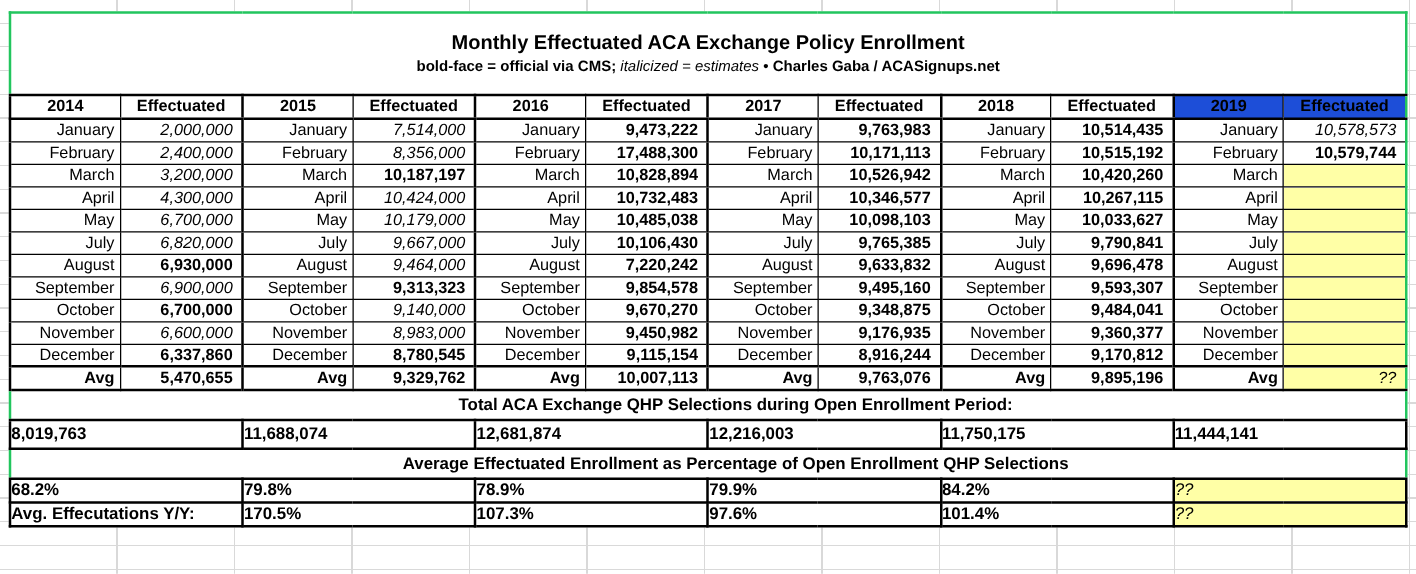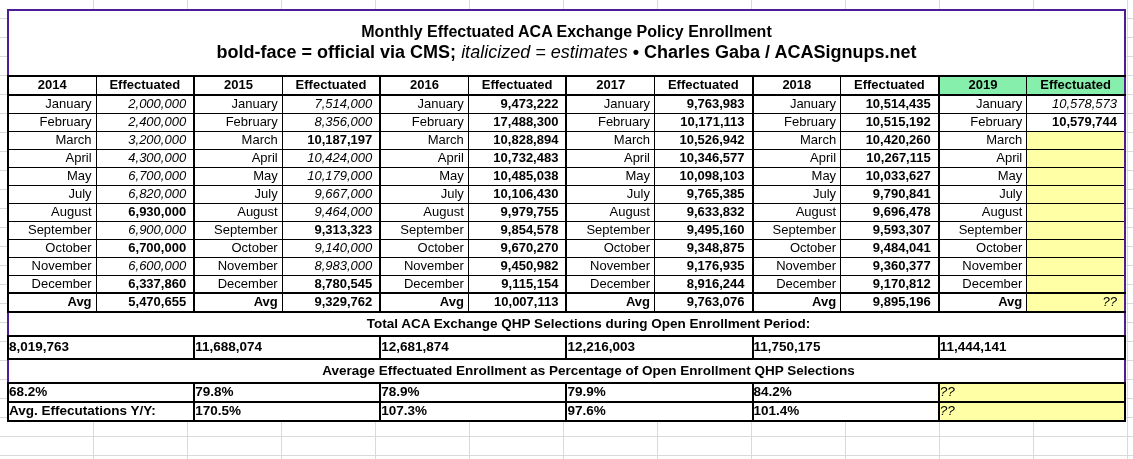--- a/index.html
+++ b/index.html
@@ -12,50 +12,50 @@
       repeating-linear-gradient(to right, transparent 0 93px, #d9d9d9 93px 94px),
       repeating-linear-gradient(to bottom, transparent 0 18px, #d9d9d9 18px 19px),
       #fff;
   }
   #sheet { position: absolute; left: 7px; top: 9px; width: 1119px; }
   table {
     border-collapse: collapse;
     table-layout: fixed;
     width: 100%;
     background: #fff;
-    border: 2px solid #4c1d95;
+    border: 2px solid #22c55e;
   }
   td {
     border: 1px solid #000;
     font-size: 13px;
     line-height: 1.1;
     white-space: nowrap;
     overflow: hidden;
   }
   col.c-yr  { width: 88px; }
   col.c-val { width: 98px; }
 
   
   .t-title td { border-bottom-width: 2px; text-align: center; vertical-align: middle; height: 66px; }
   .ttl { font-size: 16px; font-weight: bold; margin-bottom: 3px; }
-  .sub { font-size: 18px; }
+  .sub { font-size: 12px; }
 
   
   .t-head tr { height: 19px; padding-left: 12px; }
   .hd { font-weight: bold; text-align: center; border-bottom-width: 2px; }
 
   
   .t-months tr { height: 18px; }
   .t-avg tr { height: 19px; }
   .yrstart { border-left-width: 2px; }
   .mo  { text-align: right; padding-right: 4px; }
   .val { text-align: right; padding-right: 7px; }
   .it { font-style: italic; }
   .bd { font-weight: bold; }
-  .bright { background: #86efac; }
+  .bright { background: #1d4ed8; }
   .pale { background: #ffffa6; }
   .avgtop { border-top-width: 2px; }
 
   
   .t-banner tr { height: 24px; }
   .banner-td {
     border-left: none; border-right: none;
     border-top-width: 2px; border-bottom-width: 2px;
     text-align: center; font-weight: bold; font-size: 13.5px;
     vertical-align: middle;
@@ -207,21 +207,21 @@
           <td class="val bd">9,790,841</td>
           <td class="mo yrstart">July</td>
           <td class="val pale"></td>
         </tr>
         <tr>
           <td class="mo yrstart">August</td>
           <td class="val bd">6,930,000</td>
           <td class="mo yrstart">August</td>
           <td class="val it">9,464,000</td>
           <td class="mo yrstart">August</td>
-          <td class="val bd">9,979,755</td>
+          <td class="val bd">7,220,242</td>
           <td class="mo yrstart">August</td>
           <td class="val bd">9,633,832</td>
           <td class="mo yrstart">August</td>
           <td class="val bd">9,696,478</td>
           <td class="mo yrstart">August</td>
           <td class="val pale"></td>
         </tr>
         <tr>
           <td class="mo yrstart">September</td>
           <td class="val it">6,900,000</td>

